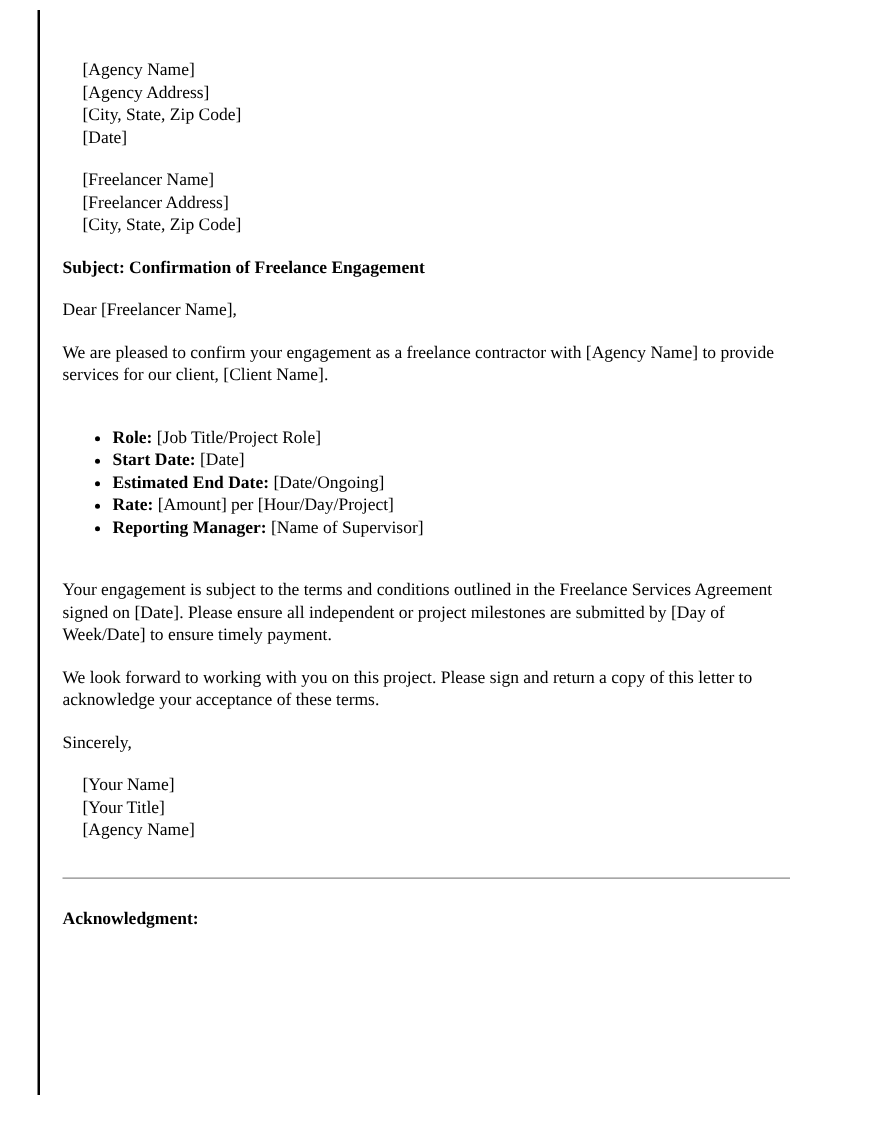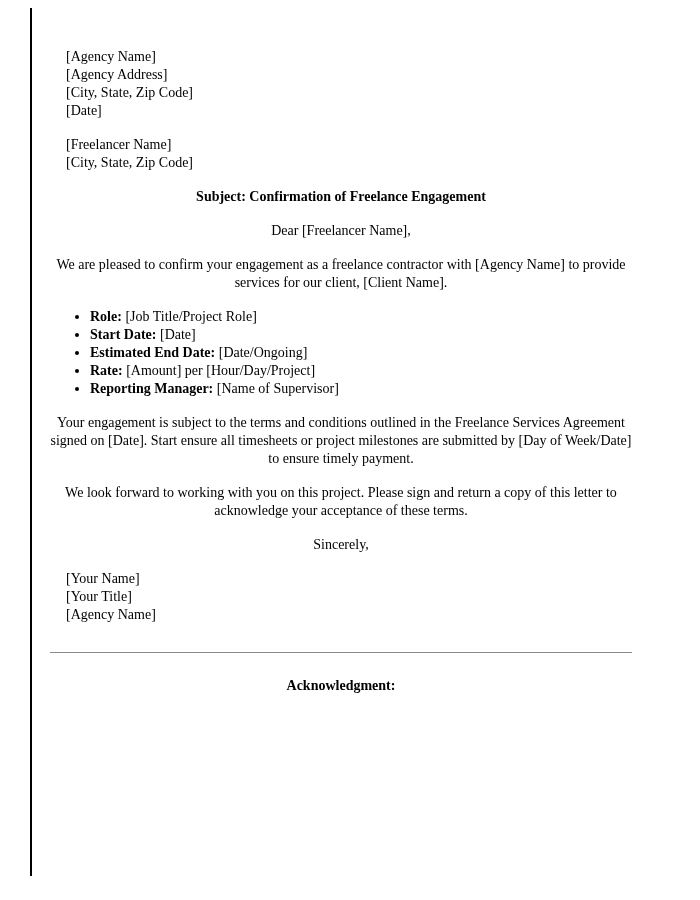--- a/index.html
+++ b/index.html
@@ -25,24 +25,24 @@
   }
   .content {
     position: absolute;
     left: 50px;
     top: 48px;
     width: 582px;
     line-height: 18px;
   }
   .block { margin-bottom: 16px; margin-left: 16px; }
   .line { display: block; }
-  .para { margin-bottom: 16px; text-align: center; }
+  .para { margin-bottom: 16px; }
   .bold { font-weight: bold; }
   ul.details {
-    margin: 16px 0;
+    margin: 32px 0;
     padding-left: 40px;
     list-style-type: disc;
   }
   ul.details li { line-height: 18px; }
   hr.divider {
     border: none;
     border-top: 1px solid #8a8a8a;
     margin: 28px 0 24px 0;
   }
 </style>
@@ -55,20 +55,21 @@
 
   <div class="block">
     <span class="line">[Agency Name]</span>
     <span class="line">[Agency Address]</span>
     <span class="line">[City, State, Zip Code]</span>
     <span class="line">[Date]</span>
   </div>
 
   <div class="block">
     <span class="line">[Freelancer Name]</span>
+    <span class="line">[Freelancer Address]</span>
     <span class="line">[City, State, Zip Code]</span>
   </div>
 
   <p class="para bold">Subject: Confirmation of Freelance Engagement</p>
 
   <p class="para">Dear [Freelancer Name],</p>
 
   <p class="para">We are pleased to confirm your engagement as a freelance contractor with [Agency Name] to provide services for our client, [Client Name].</p>
 
 
@@ -84,21 +85,21 @@
     </li>
     <li>
       <span class="bold">Rate:</span><span> [Amount] per [Hour/Day/Project]</span>
     </li>
     <li>
       <span class="bold">Reporting Manager:</span><span> [Name of Supervisor]</span>
     </li>
   </ul>
 
 
-  <p class="para">Your engagement is subject to the terms and conditions outlined in the Freelance Services Agreement signed on [Date]. Start ensure all timesheets or project milestones are submitted by [Day of Week/Date] to ensure timely payment.</p>
+  <p class="para">Your engagement is subject to the terms and conditions outlined in the Freelance Services Agreement signed on [Date]. Please ensure all independent or project milestones are submitted by [Day of Week/Date] to ensure timely payment.</p>
 
   <p class="para">We look forward to working with you on this project. Please sign and return a copy of this letter to acknowledge your acceptance of these terms.</p>
 
   <p class="para">Sincerely,</p>
 
   <div class="block">
     <span class="line">[Your Name]</span>
     <span class="line">[Your Title]</span>
     <span class="line">[Agency Name]</span>
   </div>

